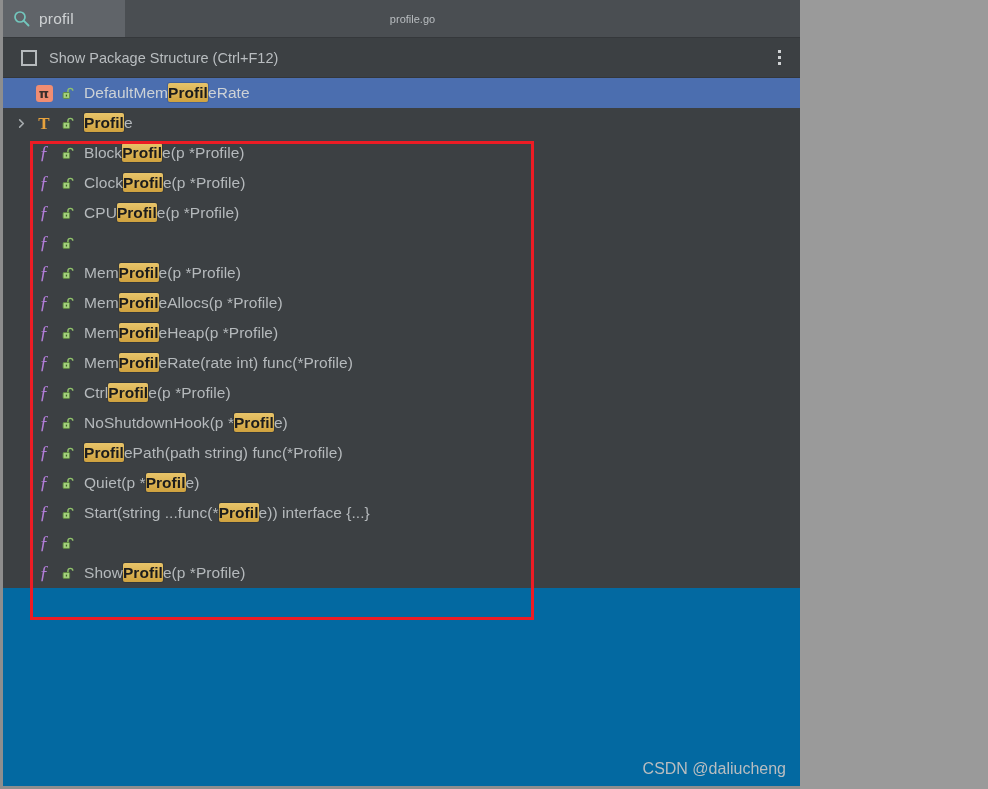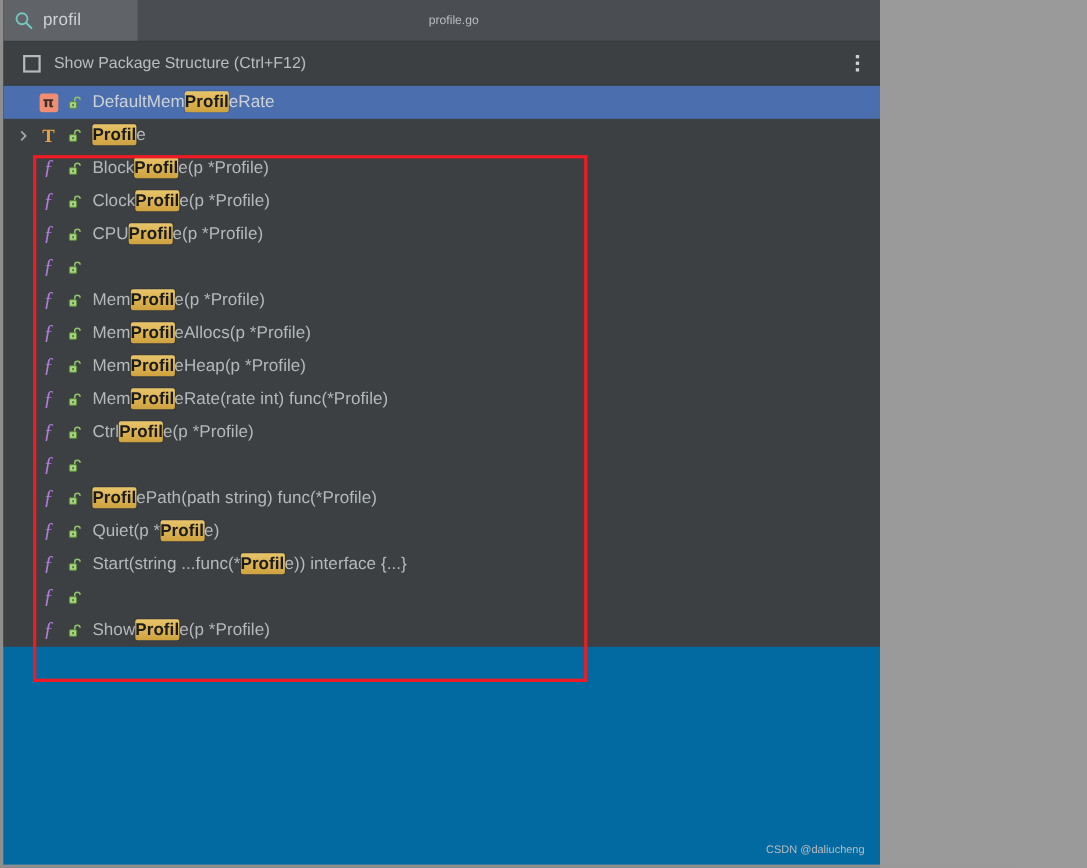--- a/index.html
+++ b/index.html
@@ -203,21 +203,21 @@
     height: 479px;
     border: 3px solid #ed1c24;
     pointer-events: none;
   }
 
   
   .watermark {
     position: absolute;
     right: 14px;
     bottom: 8px;
-    font-size: 10px;
+    font-size: 16px;
     color: #b9bdc0;
   }
 </style>
 </head>
 <body>
 
 <div id="app">
 
   <div class="topbar">
 
@@ -411,20 +411,21 @@
         <span class="icon-slot">
           <span class="f-icon">ƒ</span>
         </span>
         <span class="lock-slot">
           <svg viewBox="0 0 16 16" width="15" height="15">
             <path d="M7.4 7 V5.1 a2.6 2.6 0 0 1 5.2 0" fill="none" stroke="#8fc26a" stroke-width="1.5"></path>
             <rect x="2.2" y="7" width="7" height="6.2" rx="1" fill="#a6d47f" stroke="#5d8a3c" stroke-width="1"></rect>
             <rect x="5.1" y="9.2" width="1.4" height="2" fill="#3f5c29"></rect>
           </svg>
         </span>
+        <span class="label"><span>NoShutdownHook(p *</span><span class="hl">Profil</span><span>e)</span></span>
       </div>
       <div class="row">
         <span class="twisty"></span>
         <span class="icon-slot">
           <span class="f-icon">ƒ</span>
         </span>
         <span class="lock-slot">
           <svg viewBox="0 0 16 16" width="15" height="15">
             <path d="M7.4 7 V5.1 a2.6 2.6 0 0 1 5.2 0" fill="none" stroke="#8fc26a" stroke-width="1.5"></path>
             <rect x="2.2" y="7" width="7" height="6.2" rx="1" fill="#a6d47f" stroke="#5d8a3c" stroke-width="1"></rect>

